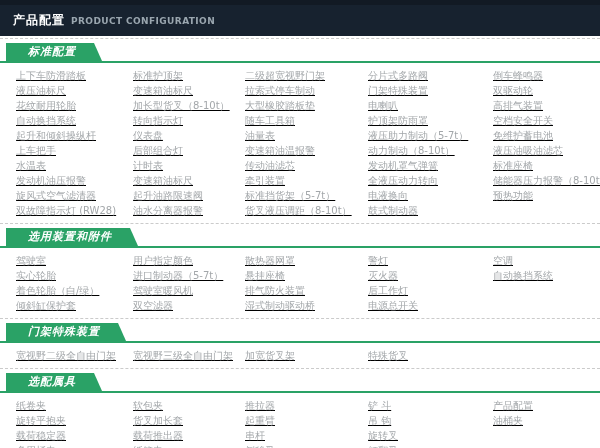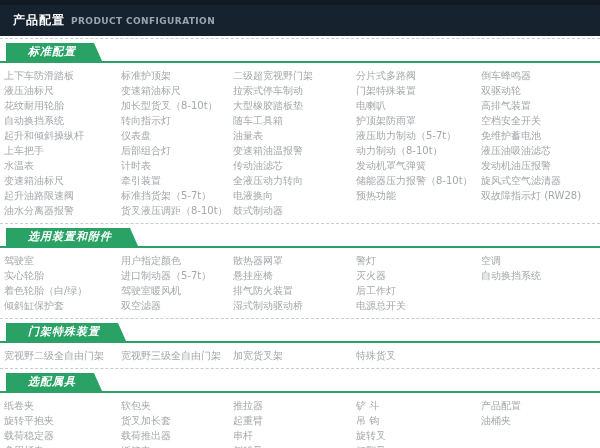--- a/index.html
+++ b/index.html
@@ -28,21 +28,22 @@
     display:inline-block;background:var(--green);color:#fff;
     font-size:11px;font-weight:bold;line-height:18px;height:18px;
     margin-left:6px;padding:0 26px 0 22px;letter-spacing:1px;
     clip-path:polygon(0 0,calc(100% - 8px) 0,100% 100%,0 100%);
     cursor:pointer;
   }
   .grid{
     display:grid;
     grid-template-columns:117px 112px 123px 125px 1fr;
     grid-auto-rows:15px;
-    padding:5px 0 2px 4px;
+    padding:5px 0 2px 16px;
+    text-decoration:underline;
   }
   .cell{
     font-size:10px;line-height:15px;color:var(--item-gray);
     white-space:nowrap;overflow:hidden;
   }
 </style>
 </head>
 <body>
 
 <div class="topstrip"></div>
@@ -83,20 +84,21 @@
       <span class="cell">免维护蓄电池</span>
       <span class="cell">上车把手</span>
       <span class="cell">后部组合灯</span>
       <span class="cell">变速箱油温报警</span>
       <span class="cell">动力制动（8-10t）</span>
       <span class="cell">液压油吸油滤芯</span>
       <span class="cell">水温表</span>
       <span class="cell">计时表</span>
       <span class="cell">传动油滤芯</span>
       <span class="cell">发动机罩气弹簧</span>
+      <span class="cell">标准座椅</span>
       <span class="cell">发动机油压报警</span>
       <span class="cell">变速箱油标尺</span>
       <span class="cell">牵引装置</span>
       <span class="cell">全液压动力转向</span>
       <span class="cell">储能器压力报警（8-10t）</span>
       <span class="cell">旋风式空气滤清器</span>
       <span class="cell">起升油路限速阀</span>
       <span class="cell">标准挡货架（5-7t）</span>
       <span class="cell">电液换向</span>
       <span class="cell">预热功能</span>

